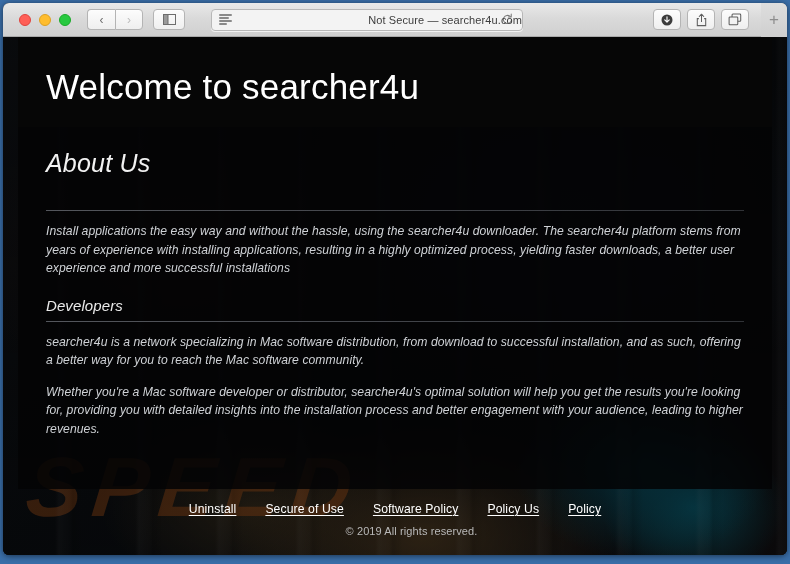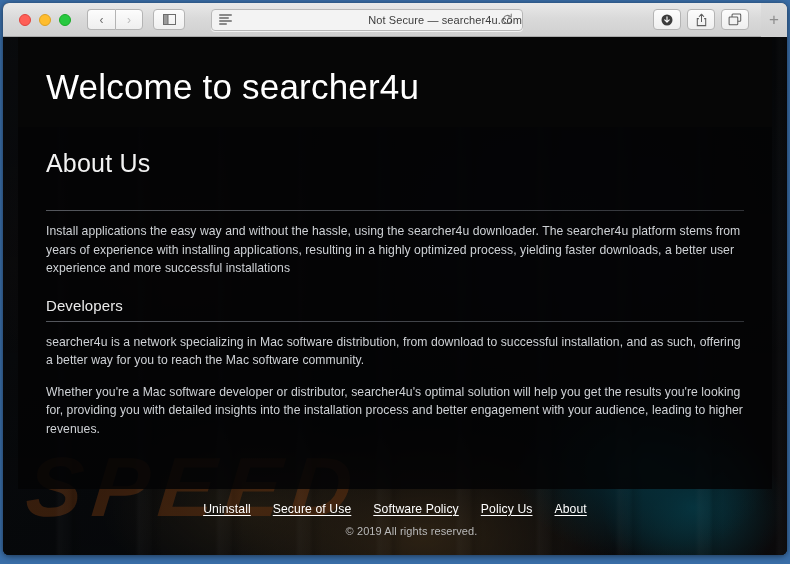--- a/index.html
+++ b/index.html
@@ -204,20 +204,21 @@
     font-weight: 300;
     color: #ffffff;
     letter-spacing: .2px;
     line-height: 1;
   }
 
   #content {
     background: rgba(3,3,5,.86);
     padding: 22px 28px 0 28px;
     min-height: 362px;
+    font-style: italic;
   }
 
   #content h2 {
     font-size: 25px;
     font-weight: 300;
     color: #f2f2f2;
     letter-spacing: .2px;
     margin-bottom: 32px;
   }
 
@@ -247,21 +248,21 @@
   #footer {
     position: absolute;
     left: 0;
     right: 0;
     bottom: 18px;
     text-align: center;
   }
   #footer-links {
     display: flex;
     justify-content: center;
-    gap: 22px;
+    gap: 29px;
     margin-bottom: 9px;
   }
   #footer-links a {
     color: #ffffff;
     font-size: 12.2px;
     text-decoration: underline;
     text-underline-offset: 2px;
     letter-spacing: .1px;
   }
   #copyright {
@@ -362,20 +363,20 @@
           </div>
         </div>
       </div>
 
       <div id="footer">
         <div id="footer-links">
           <a href="#">Uninstall</a>
           <a href="#">Secure of Use</a>
           <a href="#">Software Policy</a>
           <a href="#">Policy Us</a>
-          <a href="#">About</a>
+          <a href="#">Policy</a>
         </div>
         <div id="copyright">© 2019 All rights reserved.</div>
       </div>
     </div>
 
   </div>
 </div>
 
 </body></html>

